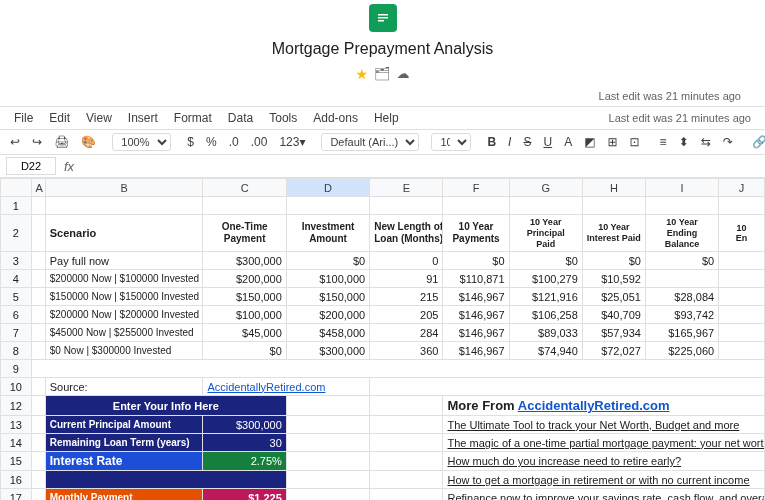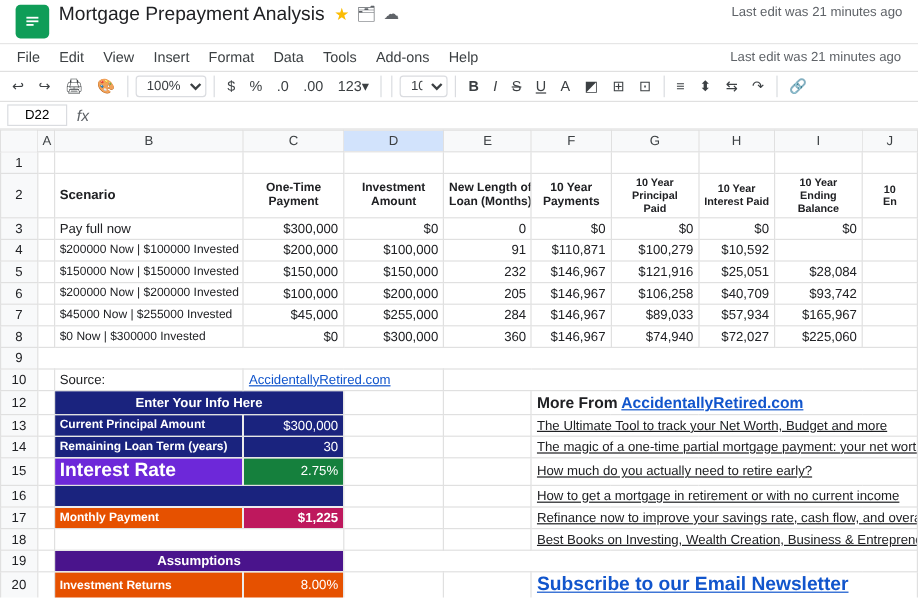--- a/index.html
+++ b/index.html
@@ -1,19 +1,19 @@
 <!DOCTYPE html>
 <html><head>
   <meta charset="utf-8">
   <style>
     * { box-sizing: border-box; margin: 0; padding: 0; }
     body { font-family: Arial, sans-serif; font-size: 11px; background: #fff; overflow: hidden; width: 765px; height: 500px; }
 
     
-    #top-bar { display: flex; align-items: flex-start; padding: 4px 13px; background: #fff; border-bottom: 1px solid #e0e0e0; gap: 8px; }
+    #top-bar { display: flex; align-items: center; padding: 4px 24px; background: #fff; border-bottom: 1px solid #e0e0e0; gap: 8px; flex-direction: column; }
     #app-icon { width: 28px; height: 28px; background: #0f9d58; border-radius: 4px; display: flex; align-items: center; justify-content: center; color: white; font-weight: bold; font-size: 14px; flex-shrink: 0; }
     #doc-title { font-size: 16px; color: #202124; font-weight: 500; }
     #title-icons { display: flex; gap: 6px; color: #fbbc04; font-size: 14px; }
     #title-icons span:last-child { color: #5f6368; }
 
     
     #menu-bar { display: flex; align-items: center; padding: 2px 8px; background: #fff; border-bottom: 1px solid #e0e0e0; gap: 4px; font-size: 12px; color: #3c4043; }
     #menu-bar span { padding: 2px 6px; cursor: pointer; }
     #last-edit { margin-left: auto; color: #5f6368; font-size: 11px; }
 
@@ -89,20 +89,23 @@
   <select class="toolbar-select">
     <option>100%</option>
   </select>
   <div class="toolbar-sep"></div>
   <button class="toolbar-btn">$</button>
   <button class="toolbar-btn">%</button>
   <button class="toolbar-btn">.0</button>
   <button class="toolbar-btn">.00</button>
   <button class="toolbar-btn">123▾</button>
   <div class="toolbar-sep"></div>
+  <select class="toolbar-select" style="width:100px;">
+    <option>Default (Ari...)</option>
+  </select>
   <div class="toolbar-sep"></div>
   <select class="toolbar-select" style="width:40px;">
     <option>10</option>
   </select>
   <div class="toolbar-sep"></div>
   <button class="toolbar-btn bold">B</button>
   <button class="toolbar-btn" style="font-style:italic;">I</button>
   <button class="toolbar-btn" style="text-decoration:line-through;">S</button>
   <button class="toolbar-btn" style="text-decoration:underline;">U</button>
   <button class="toolbar-btn">A</button>
@@ -214,21 +217,21 @@
           <td></td>
           <td></td>
         </tr>
 
         <tr>
           <td class="row-num">5</td>
           <td></td>
           <td style="font-size:10px;">$150000 Now | $150000 Invested</td>
           <td class="right">$150,000</td>
           <td class="right">$150,000</td>
-          <td class="right">232</td>
+          <td class="right">215</td>
           <td class="right">$146,967</td>
           <td class="right">$121,916</td>
           <td class="right">$25,051</td>
           <td class="right">$28,084</td>
           <td></td>
         </tr>
 
         <tr>
           <td class="row-num">6</td>
           <td></td>
@@ -241,21 +244,21 @@
           <td class="right">$40,709</td>
           <td class="right">$93,742</td>
           <td></td>
         </tr>
 
         <tr>
           <td class="row-num">7</td>
           <td></td>
           <td style="font-size:10px;">$45000 Now | $255000 Invested</td>
           <td class="right">$45,000</td>
-          <td class="right">$255,000</td>
+          <td class="right">$458,000</td>
           <td class="right">284</td>
           <td class="right">$146,967</td>
           <td class="right">$89,033</td>
           <td class="right">$57,934</td>
           <td class="right">$165,967</td>
           <td></td>
         </tr>
 
         <tr>
           <td class="row-num">8</td>
@@ -310,25 +313,25 @@
           <td style="background:#1a237e; color:white; font-weight:bold; font-size:10px; padding:2px 4px;">Remaining Loan Term (years)</td>
           <td class="right" style="background:#1a237e; color:white;">30</td>
           <td></td>
           <td></td>
           <td colspan="5" class="blue-link" style="font-size:11px; overflow:hidden;">The magic of a one-time partial mortgage payment: your net worth increase</td>
         </tr>
 
         <tr>
           <td class="row-num">15</td>
           <td></td>
-          <td style="background:#6d28d9; color:white; font-weight:bold; font-size:16px; padding:2px 4px;">Interest Rate</td>
+          <td style="background:#1d4ed8; color:white; font-weight:bold; font-size:12px; padding:2px 4px;">Interest Rate</td>
           <td class="right" style="background:#15803d; color:white;">2.75%</td>
           <td></td>
           <td></td>
-          <td colspan="5" class="blue-link" style="font-size:11px;">How much do you actually need to retire early?</td>
+          <td colspan="5" class="blue-link" style="font-size:11px;">How much do you increase need to retire early?</td>
         </tr>
 
         <tr>
           <td class="row-num">16</td>
           <td></td>
           <td colspan="2" style="background:#1a237e;"></td>
           <td></td>
           <td></td>
           <td colspan="5" class="blue-link" style="font-size:11px;">How to get a mortgage in retirement or with no current income</td>
         </tr>

